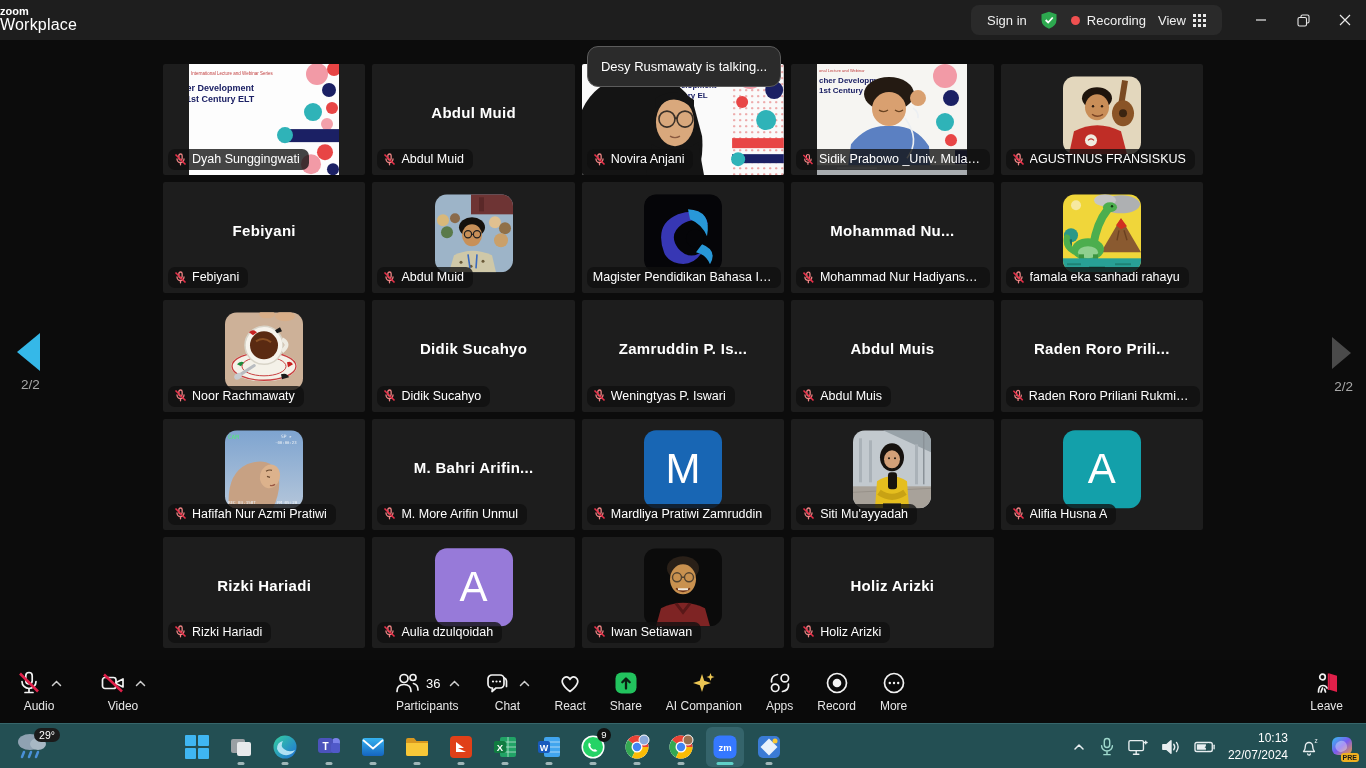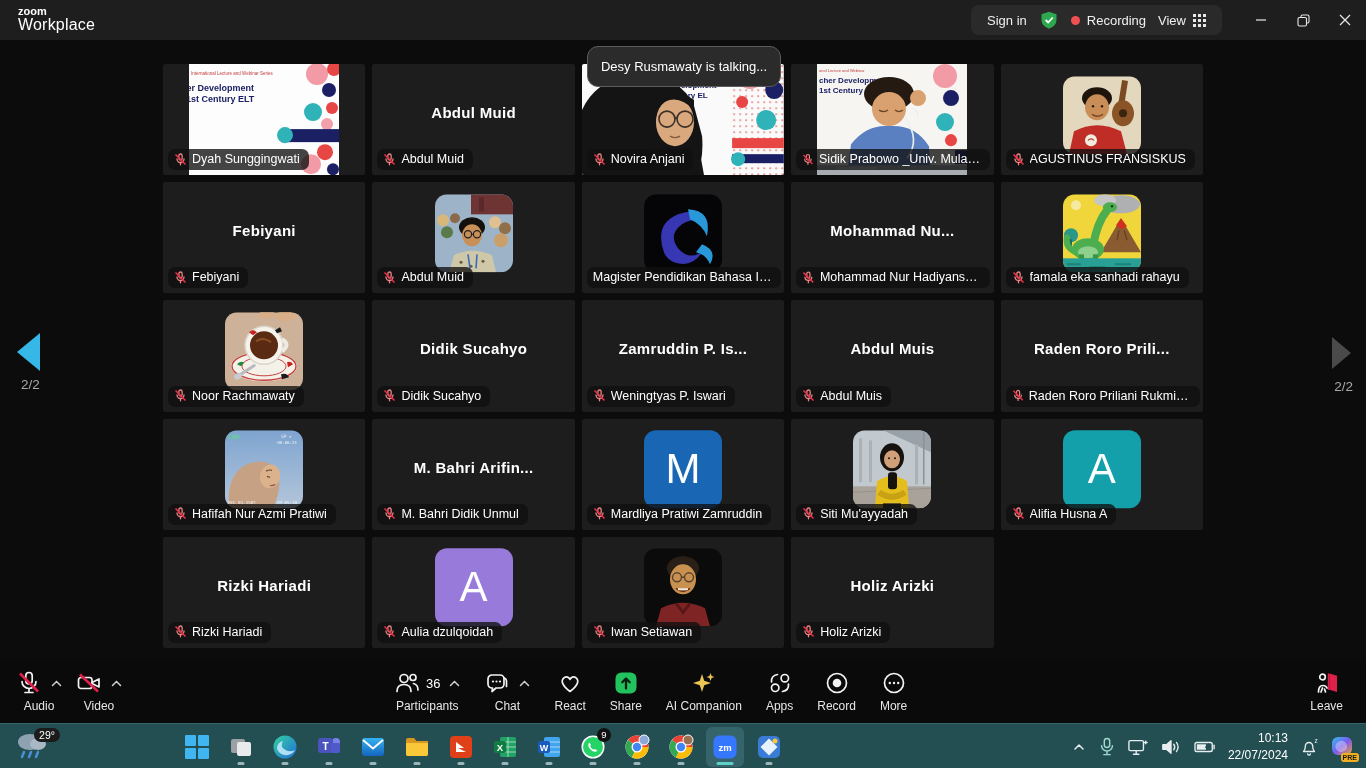--- a/index.html
+++ b/index.html
@@ -2,21 +2,21 @@
 <html><head>
 <meta charset="utf-8">
 <style>
   * { box-sizing:border-box; margin:0; padding:0; }
   html,body { width:1366px; height:768px; overflow:hidden; }
   body { font-family:"Liberation Sans",sans-serif; background:#000; }
   .screen { position:relative; width:1366px; height:768px; }
 
   
   .titlebar { height:40px; background:#1e1e1e; display:flex; align-items:center; justify-content:space-between; }
-  .logo { padding-left:18px; color:#fff; line-height:1.05; }
+  .logo { color:#fff; line-height:1.05; }
   .logo .z { font-size:11px; font-weight:bold; display:block; }
   .logo .w { font-size:16px; display:block; letter-spacing:.2px; }
   .tb-right { display:flex; align-items:center; height:40px; }
   .tb-cluster { background:#2a2a2a; border-radius:8px; height:30px; display:flex; align-items:center; gap:12px; padding:0 16px; margin-right:18px; color:#f0f0f0; font-size:13px; }
   .tb-item { display:flex; align-items:center; gap:7px; cursor:default; }
   .rec-dot { width:9px; height:9px; border-radius:50%; background:#f05050; display:inline-block; }
   .winbtn { width:42px; height:40px; display:flex; align-items:center; justify-content:center; color:#e8e8e8; }
 
   
   .stage { position:relative; height:620px; background:#0c0c0c; }
@@ -40,21 +40,21 @@
   .nav-prev { position:absolute; left:17px; top:293px; width:0; height:0; border-top:19px solid transparent;
               border-bottom:19px solid transparent; border-right:23px solid #35b8e8; cursor:pointer; }
   .nav-next { position:absolute; right:15px; top:297px; width:0; height:0; border-top:16px solid transparent;
               border-bottom:16px solid transparent; border-left:19px solid #4a4a4a; cursor:pointer; }
   .pager { position:absolute; color:#a8a8a8; font-size:13.5px; }
   .pager.left { left:21px; top:337px; } .pager.right { right:13px; top:339px; }
 
   
   .toolbar { position:relative; height:63px; background:#0a0a0a; }
   .tgroup { position:absolute; top:0; height:63px; display:flex; align-items:center; }
-  .tg-left { left:14px; gap:10px; } .tg-center { left:392px; gap:20px; } .tg-right { right:21px;align-items:center; }
+  .tg-left { left:14px; gap:34px; } .tg-center { left:392px; gap:20px; } .tg-right { right:21px;align-items:center; }
   .tbtn { display:flex; flex-direction:column; align-items:center; justify-content:center; gap:3px;
           color:#e6e6e6; font-size:12px; cursor:pointer; padding:4px 2px; }
   .tbtn-top { display:flex; align-items:center; gap:9px; height:26px; }
   .tcount { color:#fff; font-size:13px; margin-left:-3px; }
 
   
   .taskbar { position:relative; height:45px; background:#234f53; border-top:1px solid #36666b;
              display:flex; align-items:center; }
   .weather { position:absolute; left:14px; top:6px; width:46px; height:34px; }
   .wbadge { position:absolute; right:0; top:-2px; background:#1b1b1b; color:#fff; font-size:10.5px;
@@ -549,21 +549,21 @@
             <span style="display:flex">
               <svg width="13" height="13" viewBox="0 0 26 26">
                 <g stroke="#ef8585" stroke-width="2.6" fill="none" stroke-linecap="round">
                   <rect x="9.7" y="2" width="6.6" height="12" rx="3.3"></rect>
                   <path d="M6 12 a7 7 0 0 0 14 0"></path>
                   <path d="M13 19 v4.5"></path>
                 </g>
                 <line x1="3" y1="3" x2="23" y2="23" stroke="#e8304a" stroke-width="3.2"></line>
               </svg>
             </span>
-            <span>M. Bahri Didik Unmul</span>
+            <span>M. More Arifin Unmul</span>
           </div>
         </div>
         <div class="tile">
           <div class="avatar initial" style="background:#1866b4">M</div>
           <div class="plate">
             <span style="display:flex">
               <svg width="13" height="13" viewBox="0 0 26 26">
                 <g stroke="#ef8585" stroke-width="2.6" fill="none" stroke-linecap="round">
                   <rect x="9.7" y="2" width="6.6" height="12" rx="3.3"></rect>
                   <path d="M6 12 a7 7 0 0 0 14 0"></path>

